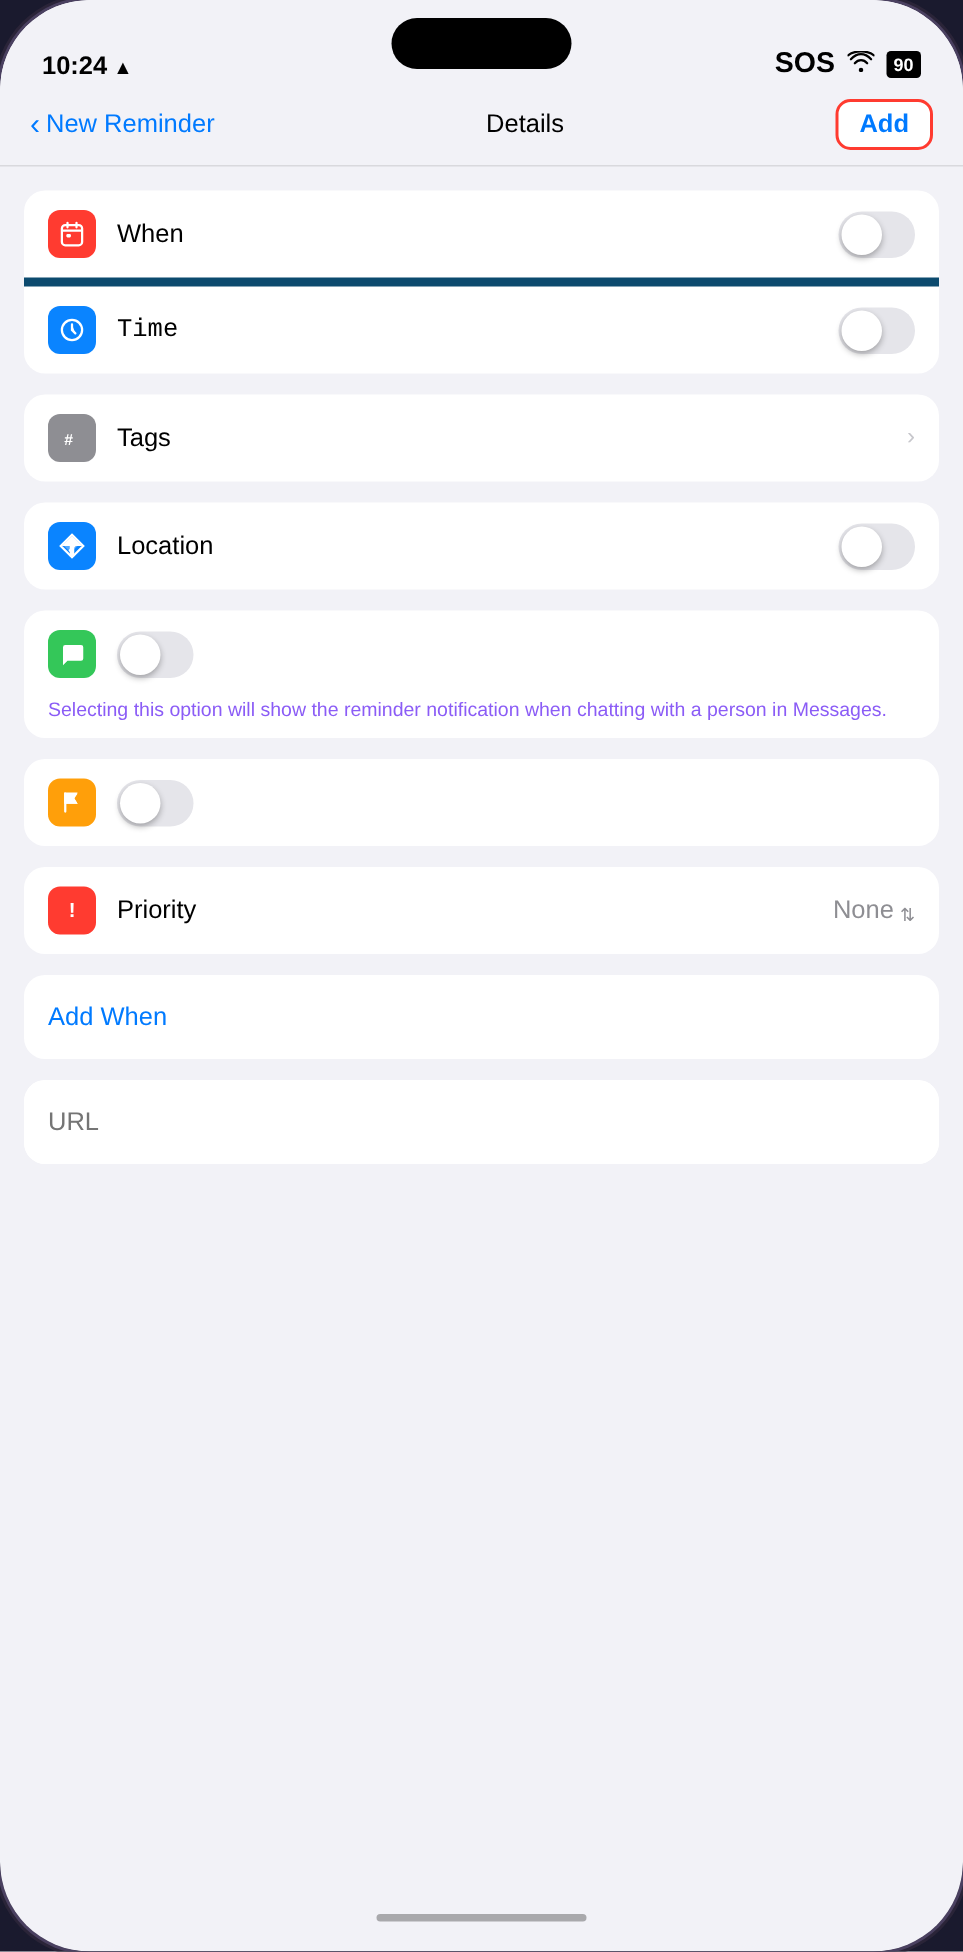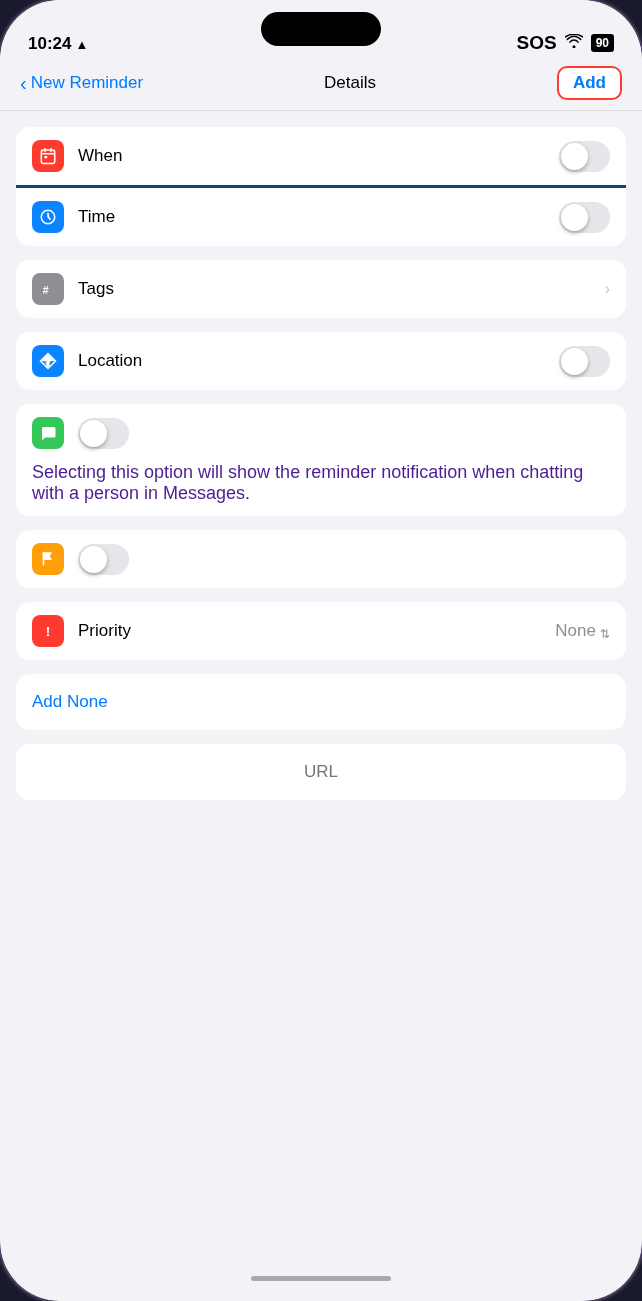--- a/index.html
+++ b/index.html
@@ -140,21 +140,22 @@
     }
 
     .card-row {
       display: flex;
       align-items: center;
       padding: 13px 16px;
       min-height: 56px;
     }
 
     .card-row + .card-row {
-      border-top: 3px solid #0c4a6e;
+      border-top: 6px solid #0c4a6e;
+      font-family: Liberation Mono, monospace;
     }
 
     .row-icon {
       width: 32px;
       height: 32px;
       border-radius: 8px;
       display: flex;
       align-items: center;
       justify-content: center;
       margin-right: 14px;
@@ -203,22 +204,22 @@
     }
 
     
     .chevron {
       color: #c7c7cc;
       font-size: 16px;
     }
 
     
     .sub-text {
-      font-size: 18px;
-      color: #4c1d95;
+      font-size: 13px;
+      color: #8b5cf6;
       padding: 0 16px 12px 16px;
     }
 
     
     .priority-value {
       color: #8e8e93;
       font-size: 17px;
       display: flex;
       align-items: flex-end;
       gap: 4px;
@@ -239,21 +240,20 @@
     
     .url-input {
       font-size: 17px;
       color: #c7c7cc;
       background: #fff;
       border-radius: 14px;
       padding: 18px 16px;
       width: 100%;
       border: none;
       outline: none;
-      text-align: center;
     }
 
     
     .side-button-left-top {
       position: absolute;
       left: -3px;
       top: 200px;
       width: 5px;
       height: 40px;
       background: #3a3050;
@@ -437,21 +437,21 @@
           <span class="row-label">Priority</span>
           <div class="priority-value">
             <span>None</span>
             <span class="updown-icon">⇅</span>
           </div>
         </div>
       </div>
 
       <div class="card">
         <div class="card-row">
-          <span class="add-image-btn">Add None</span>
+          <span class="add-image-btn">Add When</span>
         </div>
       </div>
 
       <div class="card">
         <input class="url-input" type="text" placeholder="URL" style="">
       </div>
 
     </div>
 
     <div class="home-indicator"></div>

